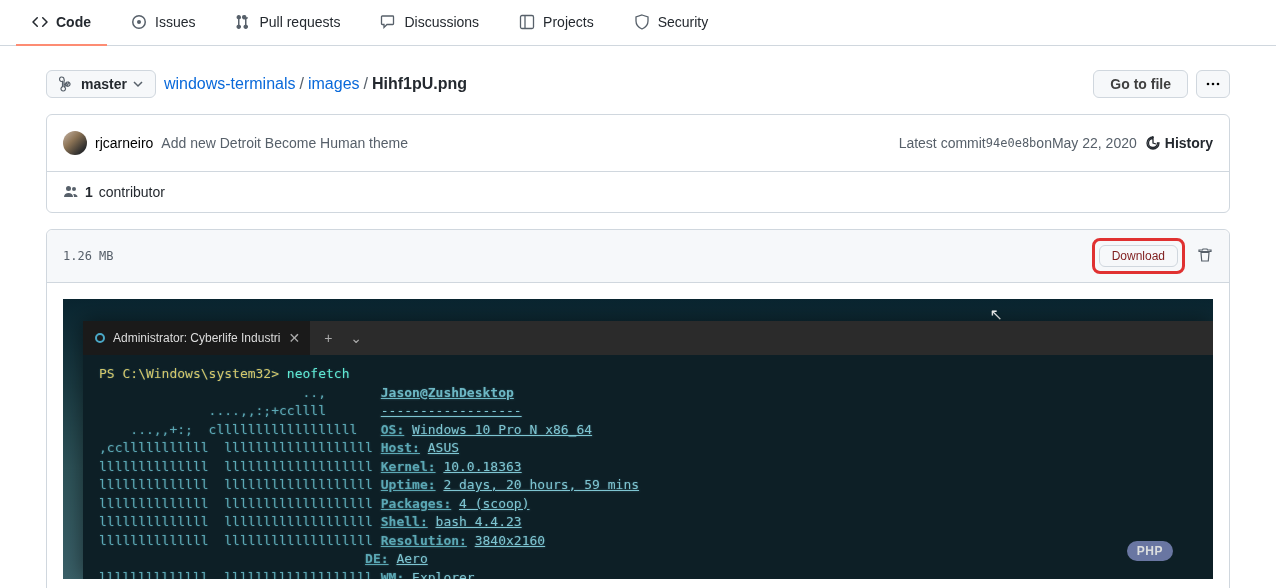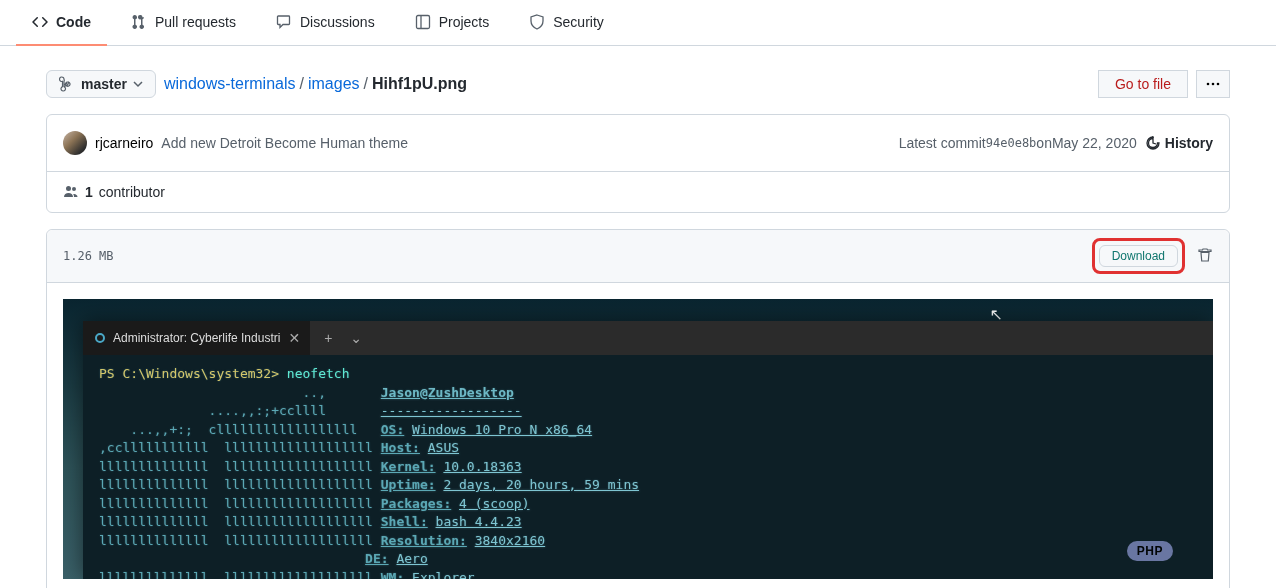--- a/index.html
+++ b/index.html
@@ -19,41 +19,41 @@
 
 .toprow{display:flex;align-items:center;gap:8px;margin:8px 0 16px;}
 .branch-btn{display:inline-flex;align-items:center;gap:6px;padding:5px 12px;font-size:14px;font-weight:500;border:1px solid #d0d7de;border-radius:6px;background:#f6f8fa;color:#24292f;cursor:pointer;}
 .branch-btn svg{fill:#57606a;}
 .branch-name{font-weight:600;}
 .breadcrumb{font-size:16px;color:#24292f;}
 .breadcrumb a{color:#0969da;}
 .breadcrumb .sep{color:#57606a;margin:0 4px;}
 .breadcrumb .file{font-weight:600;}
 .spacer{flex:1;}
-.btn{display:inline-flex;align-items:center;padding:5px 16px;font-size:14px;font-weight:400;border:1px solid #d0d7de;border-radius:0;background:#f6f8fa;cursor:pointer;color:#b91c1c;}
+.btn{display:inline-flex;align-items:center;padding:5px 16px;font-size:14px;font-weight:700;border:1px solid #d0d7de;border-radius:6px;background:#f6f8fa;cursor:pointer;color:#404040;}
 .iconbtn{padding:5px 8px;}
 
 
 .box{border:1px solid #d0d7de;border-radius:6px;}
 .commit-row{display:flex;align-items:center;padding:16px;gap:8px;}
 .avatar{width:24px;height:24px;border-radius:50%;background:linear-gradient(135deg,#c8b5a6 0%,#8b7355 40%,#2d2d2d 80%);display:inline-block;}
 .author{font-weight:400;color:#000000;}
 .commit-msg{color:#57606a;}
 .commit-right{margin-left:auto;display:flex;align-items:center;color:#57606a;}
 .sha{font-family:ui-monospace,SFMono-Regular,Menlo,monospace;font-size:12px;color:#57606a;}
 .history-link{display:flex;align-items:center;gap:4px;color:#24292f;font-weight:600;cursor:pointer;}
 .contrib-row{padding:12px 16px;border-top:1px solid #d0d7de;display:flex;align-items:center;gap:6px;}
 .contrib-row svg{fill:#57606a;}
 .contrib-row b{font-weight:600;}
 
 
 .filebox{margin-top:16px;border:1px solid #d0d7de;border-radius:6px;}
 .filebox-header{display:flex;align-items:center;padding:8px 16px;background:#f6f8fa;border-bottom:1px solid #d0d7de;border-radius:6px 6px 0 0;}
 .filesize{font-family:ui-monospace,SFMono-Regular,Menlo,monospace;font-size:12px;color:#57606a;}
-.dlbtn{padding:3px 12px;font-size:12px;border:1px solid #d0d7de;border-radius:6px;background:#f6f8fa;cursor:pointer;color:#0f766e;}
+.dlbtn{padding:3px 12px;font-size:12px;border:1px solid #d0d7de;border-radius:6px;background:#f6f8fa;cursor:pointer;color:#7f1d1d;}
 .dl-highlight{border:3px solid #e03131;border-radius:8px;padding:4px;display:inline-flex;}
 .trash{margin-left:12px;cursor:pointer;}
 .trash svg{fill:#57606a;}
 
 
 .preview{padding:16px;background:#fff;}
 .desktop{position:relative;height:280px;background:linear-gradient(180deg,#0a2530 0%,#1a3a42 30%,#2d5258 60%,#3a6068 100%);overflow:hidden;}
 .cursor{position:absolute;top:6px;right:210px;color:#fff;font-size:16px;pointer-events:none;}
 .termwin{position:absolute;top:22px;left:20px;right:0;bottom:0;background:#0d1f26;box-shadow:0 0 20px rgba(0,0,0,.5);}
 .term-titlebar{height:34px;background:#2b2b2b;display:flex;align-items:center;}
@@ -64,31 +64,38 @@
 .term-actions{display:flex;align-items:center;gap:18px;padding:0 14px;color:#aaa;}
 .term-body{padding:10px 16px;font-family:ui-monospace,SFMono-Regular,Menlo,Consolas,monospace;font-size:13px;line-height:18.5px;white-space:pre;color:#6db8c5;text-shadow:0 0 2px rgba(109,184,197,.4);}
 .prompt{color:#d4c76a;}
 .cmd{color:#5eead4;}
 .info-label{color:#5ba8b5;font-weight:bold;text-decoration:underline;}
 .info-val{color:#7ec5d2;text-decoration:underline;}
 .ascii{color:#5ba8b5;}
 .userhost{color:#6db8c5;font-weight:bold;text-decoration:underline;}
 
 
-.php-badge{position:absolute;right:40px;bottom:18px;background:#7a86b8;color:#000000;font-weight:bold;font-size:12px;padding:3px 10px;border-radius:12px;opacity:.85;letter-spacing:.5px;}
+.php-badge{position:absolute;right:40px;bottom:18px;background:#7a86b8;color:#ffffff;font-weight:bold;font-size:12px;padding:3px 10px;border-radius:12px;opacity:.85;letter-spacing:.5px;}
 </style>
 </head>
 <body>
 
 <nav class="tabnav">
   <a class="tabnav-item active">
     <svg width="16" height="16" viewBox="0 0 16 16">
         <path d="M4.72 3.22a.75.75 0 011.06 1.06L2.06 8l3.72 3.72a.75.75 0 11-1.06 1.06L.47 8.53a.75.75 0 010-1.06l4.25-4.25zm6.56 0a.75.75 0 10-1.06 1.06L13.94 8l-3.72 3.72a.75.75 0 101.06 1.06l4.25-4.25a.75.75 0 000-1.06l-4.25-4.25z"></path>
       </svg>
     <span>Code</span>
+  </a>
+  <a class="tabnav-item">
+    <svg width="16" height="16" viewBox="0 0 16 16">
+        <path d="M8 1a7 7 0 100 14A7 7 0 008 1zM2.5 8a5.5 5.5 0 1111 0 5.5 5.5 0 01-11 0z"></path>
+        <circle cx="8" cy="8" r="2"></circle>
+      </svg>
+    <span>Issues</span>
   </a>
   <a class="tabnav-item">
     <svg width="16" height="16" viewBox="0 0 16 16">
         <path d="M1.5 3.25a2.25 2.25 0 113 2.122v5.256a2.25 2.25 0 11-1.5 0V5.372A2.25 2.25 0 011.5 3.25zm10 0a2.25 2.25 0 10-1.5 2.122v5.256a2.25 2.25 0 101.5 0V5.372a2.25 2.25 0 001.5-2.122z"></path>
       </svg>
     <span>Pull requests</span>
   </a>
   <a class="tabnav-item">
     <svg width="16" height="16" viewBox="0 0 16 16">
         <path d="M1.5 2.75A.75.75 0 012.25 2h10.5a.75.75 0 01.75.75v7a.75.75 0 01-.75.75H7l-3 3v-3H2.25a.75.75 0 01-.75-.75v-7z" fill="none" stroke="#57606a" stroke-width="1.3"></path>

